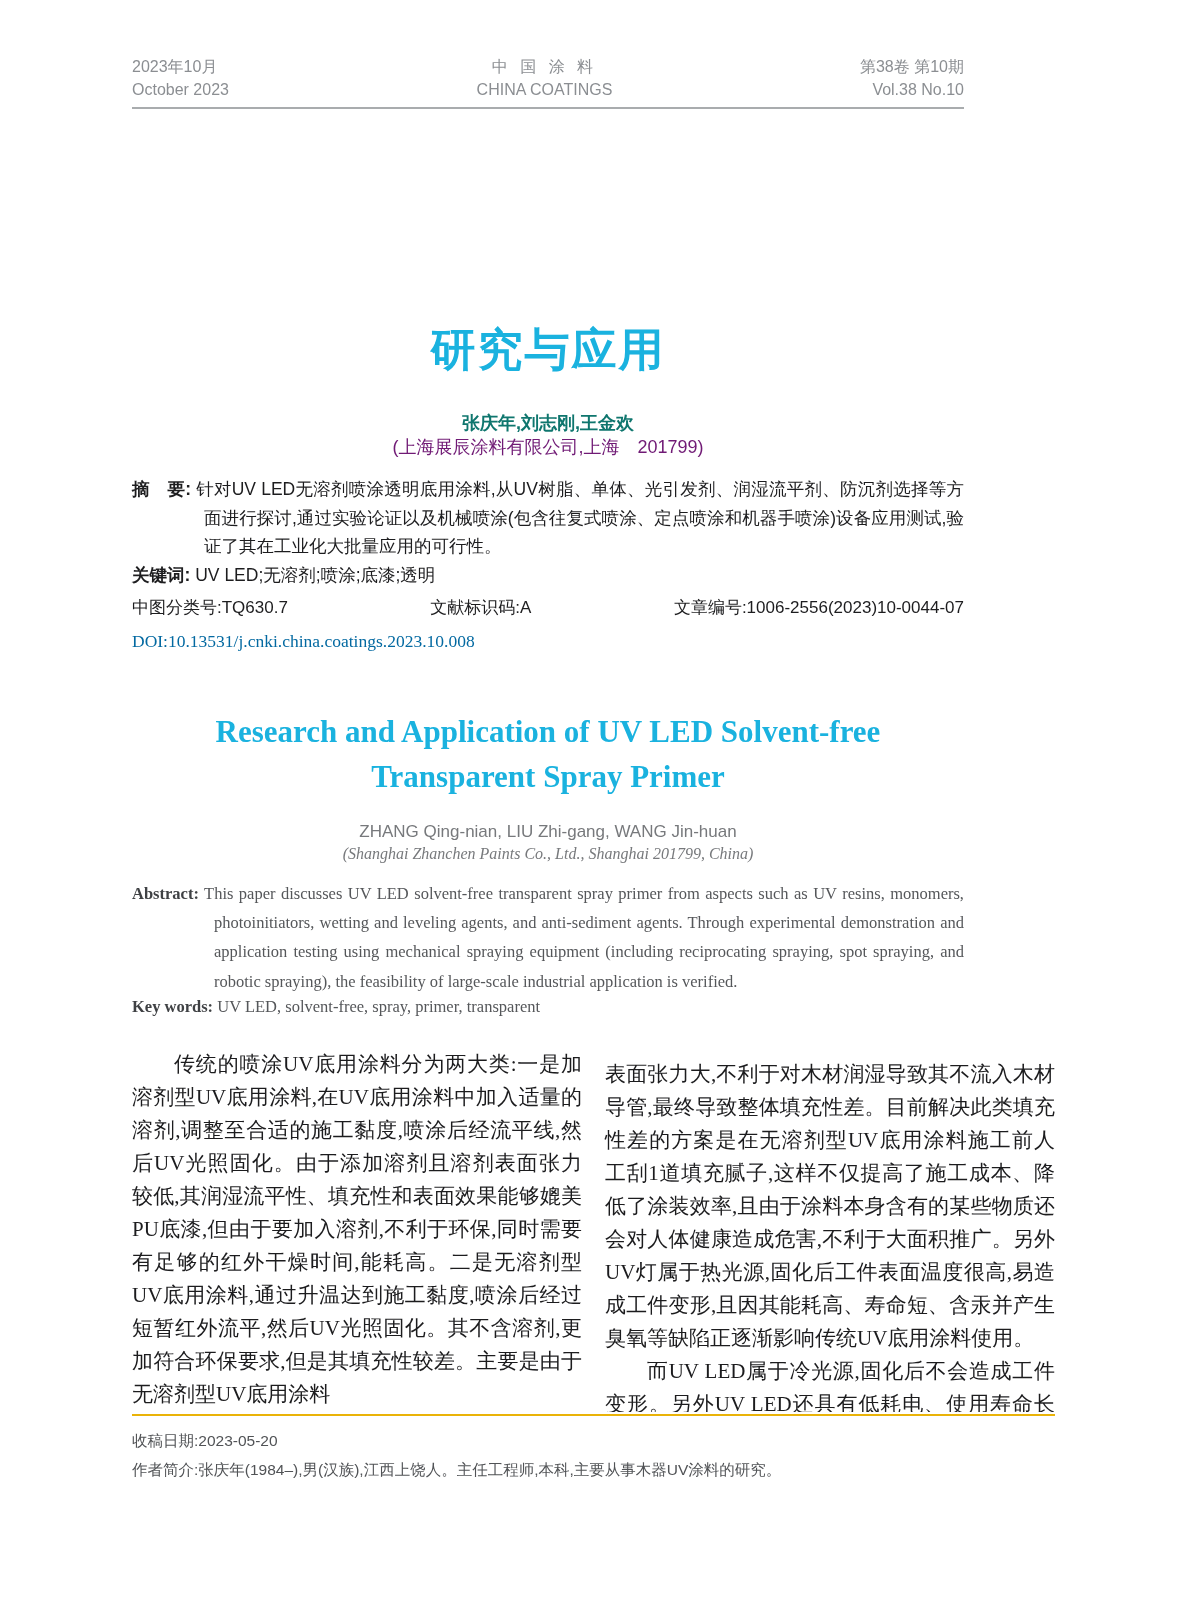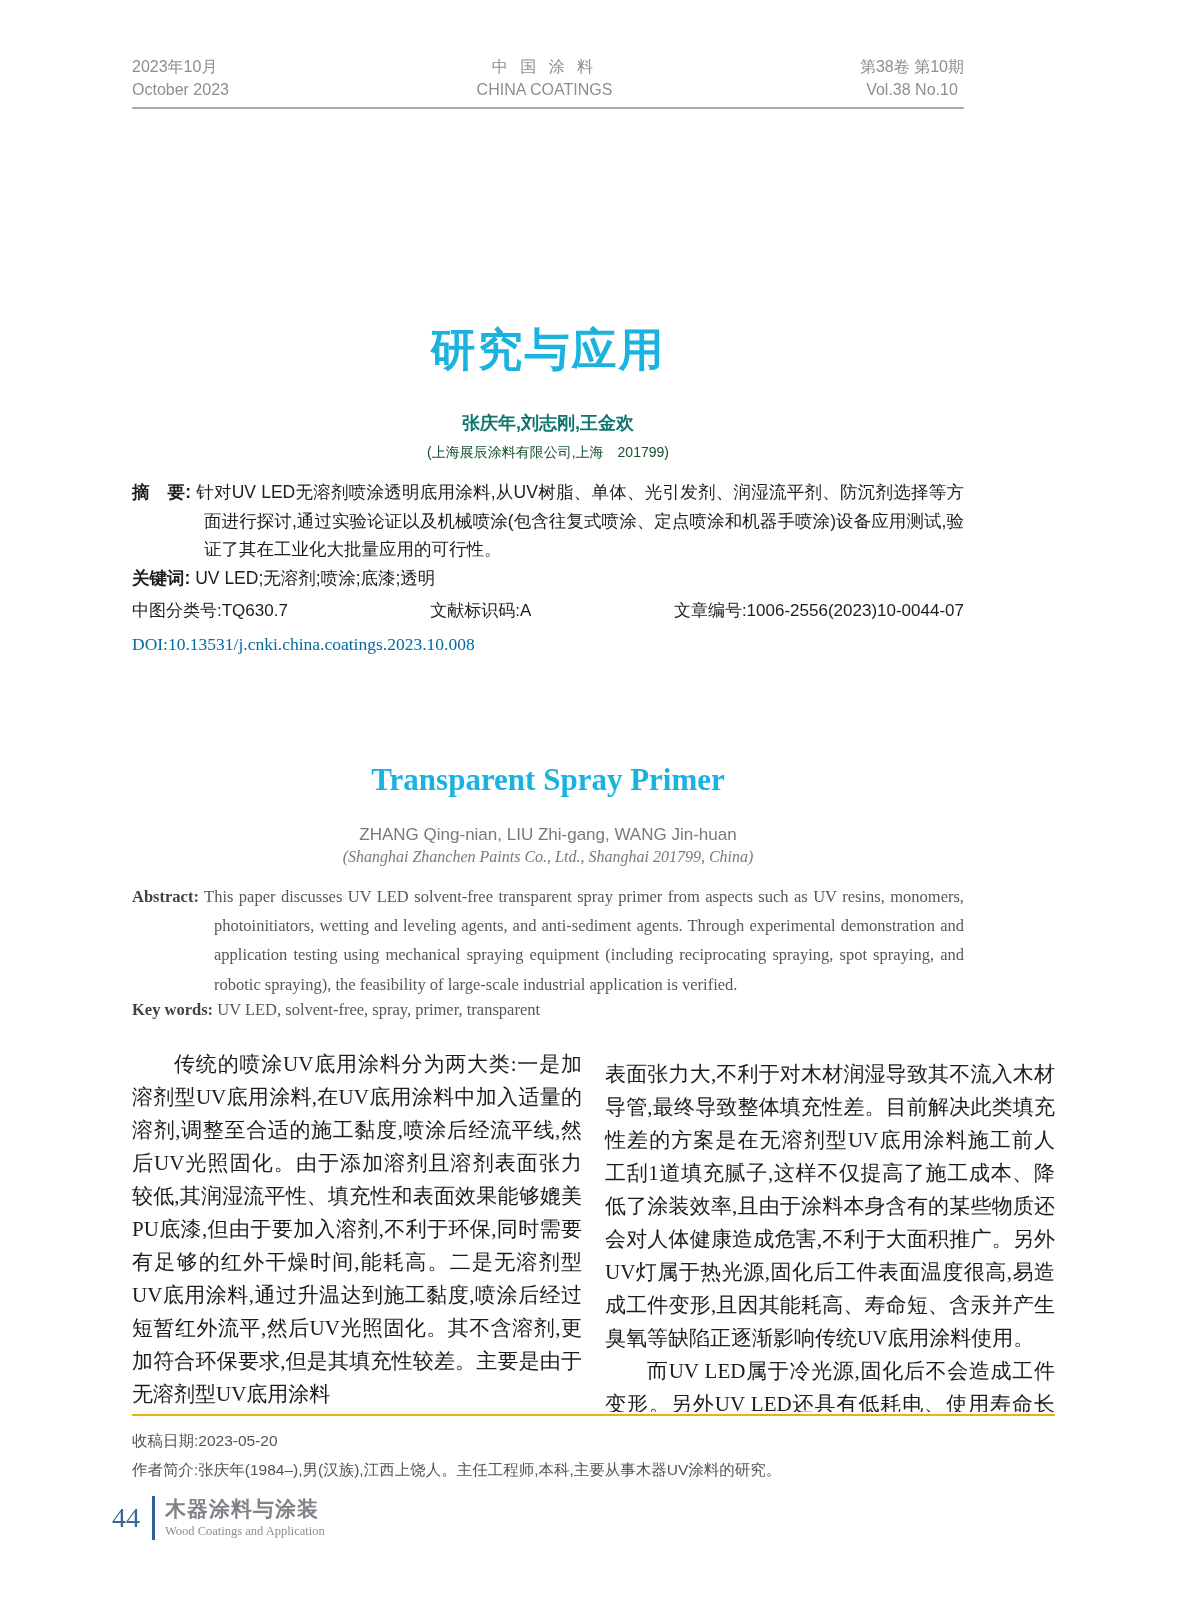--- a/index.html
+++ b/index.html
@@ -2,28 +2,28 @@
 <html lang="zh"><head>
 <meta charset="utf-8">
 <style>
   html,body{margin:0;padding:0;background:#ffffff;}
   body{width:1187px;height:1600px;position:relative;font-family:"Liberation Sans",sans-serif;}
   .page{box-sizing:border-box;width:1096px;height:1600px;padding:55px 132px 0;position:relative;overflow:hidden;}
 
   
   .jheader{display:flex;justify-content:space-between;color:#8b8e92;font-size:16px;line-height:1.45;}
   .jheader .c{text-align:center;}
-  .jheader .r{text-align:center;}
+  .jheader .r{text-align:right;}
   .jheader .cn{letter-spacing:4px;}
   .header-rule{border:none;border-top:2px solid #a9acae;margin:6px 0 0 0;}
 
   
   .cn-title{margin:132px 0 0;text-align:center;color:#1ab2df;font-size:45px;font-weight:bold;line-height:1.62;letter-spacing:2px;}
   .cn-authors{margin-top:24px;text-align:center;font-size:18px;font-weight:bold;color:#0f766e;}
-  .cn-affil{margin-top:9px;text-align:center;font-size:14px;color:#14532d;}
+  .cn-affil{margin-top:0;text-align:center;font-size:18px;color:#701a75;}
 
   
   .abs-cn{margin-top:16px;font-size:17.5px;line-height:1.63;color:#1d1d1f;text-align:justify;padding-left:72px;text-indent:-72px;}
   .abs-cn .lbl{font-weight:bold;}
   .kw-cn{margin-top:2px;font-size:17.5px;color:#1d1d1f;}
   .kw-cn .lbl{font-weight:bold;}
   .meta-row{margin-top:9px;display:flex;justify-content:space-between;font-size:17px;color:#1d1d1f;}
   .doi{margin-top:12px;font-family:"Liberation Serif",serif;font-size:17.5px;color:#0369a1;}
 
   
@@ -92,21 +92,21 @@
     <span>UV LED;无溶剂;喷涂;底漆;透明</span>
   </div>
   <div class="meta-row">
     <span>中图分类号:TQ630.7</span>
     <span>文献标识码:A</span>
     <span>文章编号:1006-2556(2023)10-0044-07</span>
   </div>
   <div class="doi">DOI:10.13531/j.cnki.china.coatings.2023.10.008</div>
 
   <h2 class="en-title">
-    <br>
+    <span>Research and Application of UV LED Solvent-free</span><br>
     <span>Transparent Spray Primer</span>
   </h2>
   <div class="en-authors">ZHANG Qing-nian, LIU Zhi-gang, WANG Jin-huan</div>
   <div class="en-affil">(Shanghai Zhanchen Paints Co., Ltd., Shanghai 201799, China)</div>
 
   <div class="abs-en">
     <span class="lbl">Abstract:</span>
     <span>This paper discusses UV LED solvent-free transparent spray primer from aspects such as UV resins, monomers, photoinitiators, wetting and leveling agents, and anti-sediment agents. Through experimental demonstration and application testing using mechanical spraying equipment (including reciprocating spraying, spot spraying, and robotic spraying), the feasibility of large-scale industrial application is verified.</span>
   </div>
   <div class="kw-en">
@@ -122,22 +122,14 @@
       <p class="bodyp">表面张力大,不利于对木材润湿导致其不流入木材导管,最终导致整体填充性差。目前解决此类填充性差的方案是在无溶剂型UV底用涂料施工前人工刮1道填充腻子,这样不仅提高了施工成本、降低了涂装效率,且由于涂料本身含有的某些物质还会对人体健康造成危害,不利于大面积推广。另外UV灯属于热光源,固化后工件表面温度很高,易造成工件变形,且因其能耗高、寿命短、含汞并产生臭氧等缺陷正逐渐影响传统UV底用涂料使用。</p>
       <p class="bodyp indent">而UV LED属于冷光源,固化后不会造成工件变形。另外UV LED还具有低耗电、使用寿命长和不含汞</p>
     </div>
   </div>
 
   <div class="footnote">
     <div>收稿日期:2023-05-20</div>
     <div>作者简介:张庆年(1984–),男(汉族),江西上饶人。主任工程师,本科,主要从事木器UV涂料的研究。</div>
   </div>
 
-  <div class="pfooter">
-    <span class="pno">44</span>
-    <span class="bar"></span>
-    <span>
-      <div class="col-cn">木器涂料与涂装</div>
-      <div class="col-en">Wood Coatings and Application</div>
-    </span>
-  </div>
 
 </div>
 
 </body></html>

